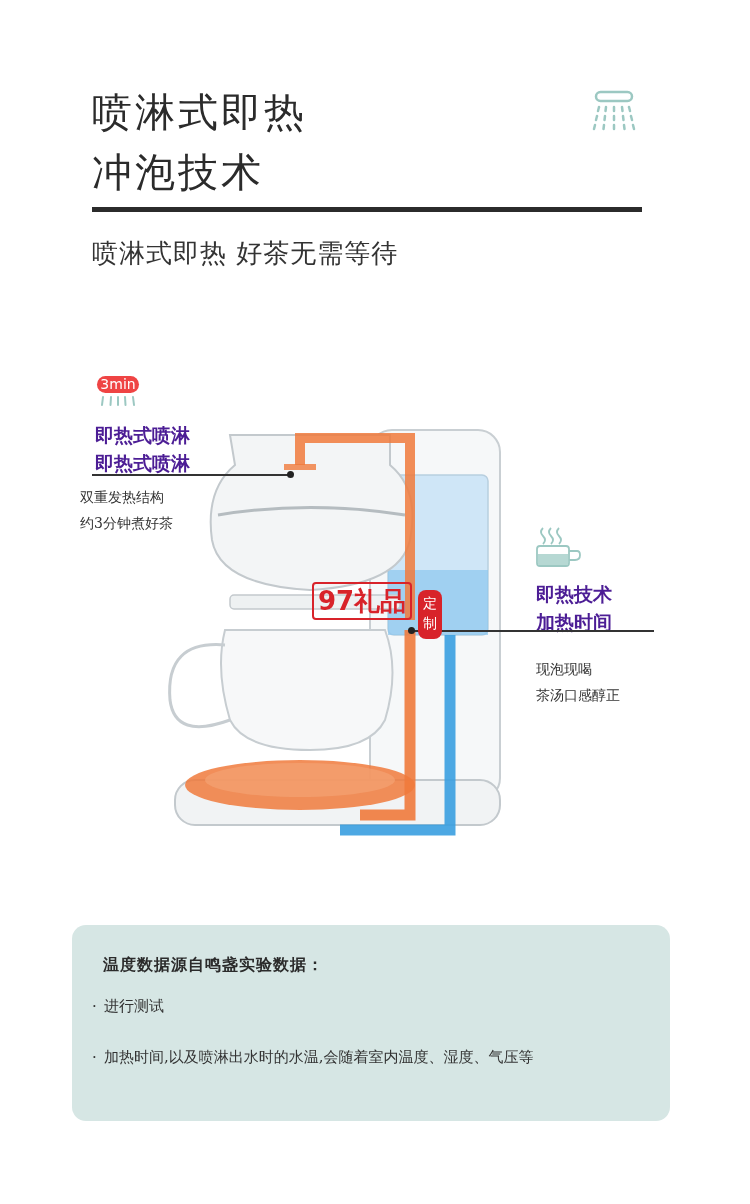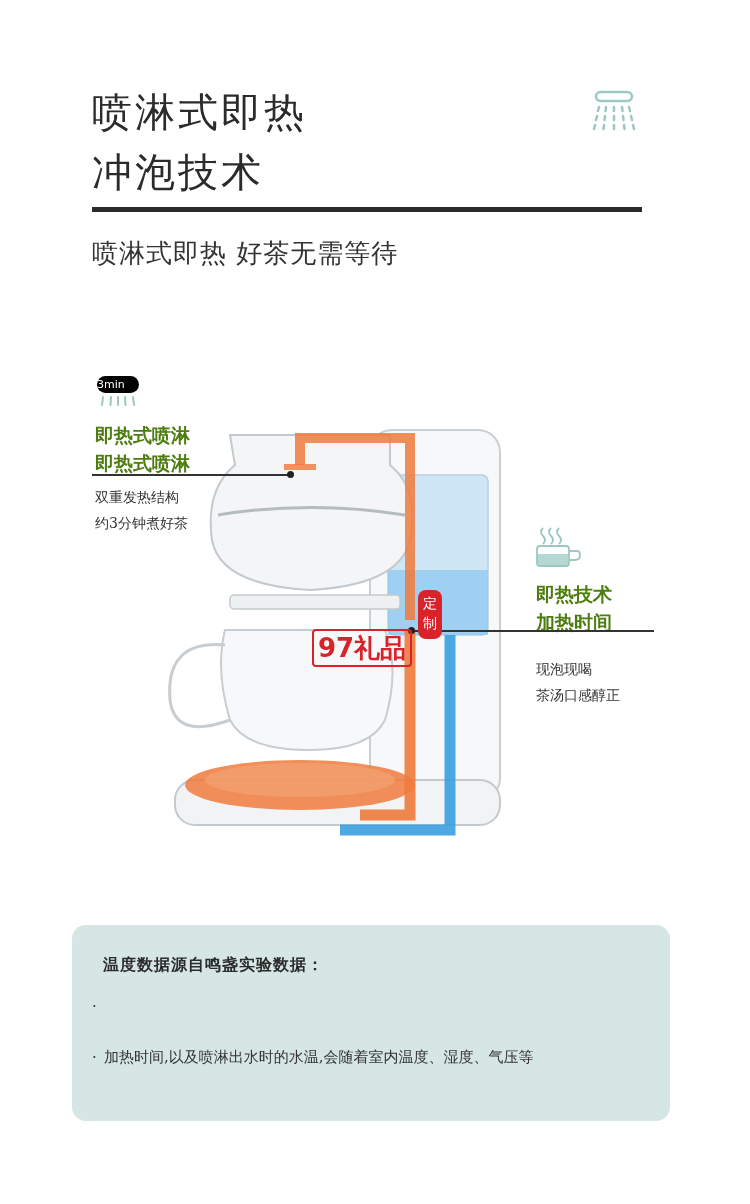--- a/index.html
+++ b/index.html
@@ -2,28 +2,28 @@
 <html><head>
 <meta charset="utf-8">
 <style>
   html, body { margin:0; padding:0; }
   body { width:750px; height:1204px; background:#ffffff; position:relative; overflow:hidden;
          font-family:"DejaVu Serif", "Liberation Serif", serif; color:#2a2a2a; }
   .abs { position:absolute; }
   .title { left:92px; top:82px; font-size:40px; line-height:60px; font-weight:normal; letter-spacing:3px; color:#2b2b2b; }
   .rule { left:92px; top:207px; width:550px; height:5px; background:#2b2b2b; }
   .subtitle { left:92px; top:236px; font-size:26px; letter-spacing:1px; color:#333; }
-  .label-bold { font-size:19px; font-weight:bold; line-height:28px; color:#4d7c0f; }
+  .label-bold { font-size:19px; font-weight:bold; line-height:28px; color:#4c1d95; }
   .label-norm { font-size:14px; line-height:26px; color:#333; }
   .note-box { left:72px; top:925px; width:598px; height:196px; background:#d6e6e4; border-radius:14px; }
   .note-title { left:103px; top:955px; font-size:16px; font-weight:bold; color:#2b2b2b; letter-spacing:1px; }
   .note-item { font-size:15px; line-height:28px; color:#333; }
   .bullet { position:absolute; left:-12px; }
   .watermark { left:312px; top:582px; width:96px; height:34px; border:2px solid #d8232a; border-radius:4px;
-               color:#d8232a; font-family:"DejaVu Sans", sans-serif; font-weight:bold; font-size:26px; line-height:34px; text-align:center;margin-top:47px; }
+               color:#d8232a; font-family:"DejaVu Sans", sans-serif; font-weight:bold; font-size:26px; line-height:34px; text-align:center; }
   .stamp { left:418px; top:590px; width:24px; height:46px; background:#d8232a; border-radius:8px; color:#fff;
            font-size:14px; line-height:20px; text-align:center; padding-top:3px; }
 </style>
 </head>
 <body>
 
 <div class="abs title">
   <div>喷淋式即热</div>
   <div>冲泡技术</div>
 </div>
@@ -75,38 +75,38 @@
 
     <path d="M140 45 L140 18 L250 18 L250 200" fill="none" stroke="#f07a3c" stroke-width="10" opacity="0.85"></path>
     <path d="M250 210 L250 395 L200 395" fill="none" stroke="#f07a3c" stroke-width="11" opacity="0.9"></path>
     <rect x="124" y="44" width="32" height="6" fill="#f07a3c" opacity="0.8"></rect>
 
     <path d="M290 215 L290 410 L180 410" fill="none" stroke="#3a9ee0" stroke-width="11" opacity="0.9"></path>
   </svg>
 </div>
 
 <div class="abs" style="left:97px;top:376px;">
-  <div style="width:42px;height:17px;border-radius:9px;background:#000000;color:#fff;font-family:'DejaVu Sans',sans-serif;font-size:11px;line-height:17px;text-align:left;">3min</div>
+  <div style="width:42px;height:17px;border-radius:9px;background:#ef4444;color:#fff;font-family:'DejaVu Sans',sans-serif;font-size:14px;line-height:17px;text-align:center;">3min</div>
   <svg width="42" height="16" viewBox="0 0 42 16" style="display:block;">
     <g stroke="#9cc8c2" stroke-width="2" stroke-linecap="round">
       <line x1="6" y1="4" x2="5" y2="12"></line>
         <line x1="14" y1="4" x2="13.5" y2="12"></line>
         <line x1="21" y1="4" x2="21" y2="12"></line>
         <line x1="28" y1="4" x2="28.5" y2="12"></line>
         <line x1="36" y1="4" x2="37" y2="12"></line>
     </g>
   </svg>
 </div>
 <div class="abs label-bold" style="left:95px;top:421px;">
   <div>即热式喷淋</div>
   <div>即热式喷淋</div>
 </div>
 <div class="abs" style="left:92px;top:474px;width:200px;height:1.5px;background:#333;"></div>
 <div class="abs" style="left:287px;top:471px;width:7px;height:7px;border-radius:50%;background:#222;"></div>
-<div class="abs label-norm" style="left:95px;top:484px;">
+<div class="abs label-norm" style="left:80px;top:484px;">
   <div>双重发热结构</div>
   <div>约3分钟煮好茶</div>
 </div>
 
 <div class="abs" style="left:533px;top:526px;">
   <svg width="50" height="44" viewBox="0 0 50 44">
     <g fill="none" stroke="#9cc8c2" stroke-width="1.8">
       <path d="M10 2 Q6 6 10 10 Q14 14 10 18"></path>
         <path d="M18 2 Q14 6 18 10 Q22 14 18 18"></path>
         <path d="M26 2 Q22 6 26 10 Q30 14 26 18"></path>
@@ -130,17 +130,18 @@
 <div class="abs watermark">97礼品</div>
 <div class="abs stamp">
   <div>定</div>
   <div>制</div>
 </div>
 
 <div class="abs note-box"></div>
 <div class="abs note-title">温度数据源自鸣盏实验数据：</div>
 <div class="abs note-item" style="left:104px;top:992px;width:540px;">
   <span class="bullet">·</span>
+  <div>进行测试</div>
 </div>
 <div class="abs note-item" style="left:104px;top:1043px;width:540px;">
   <span class="bullet">·</span>
   <div>加热时间,以及喷淋出水时的水温,会随着室内温度、湿度、气压等</div>
 </div>
 
 </body></html>

